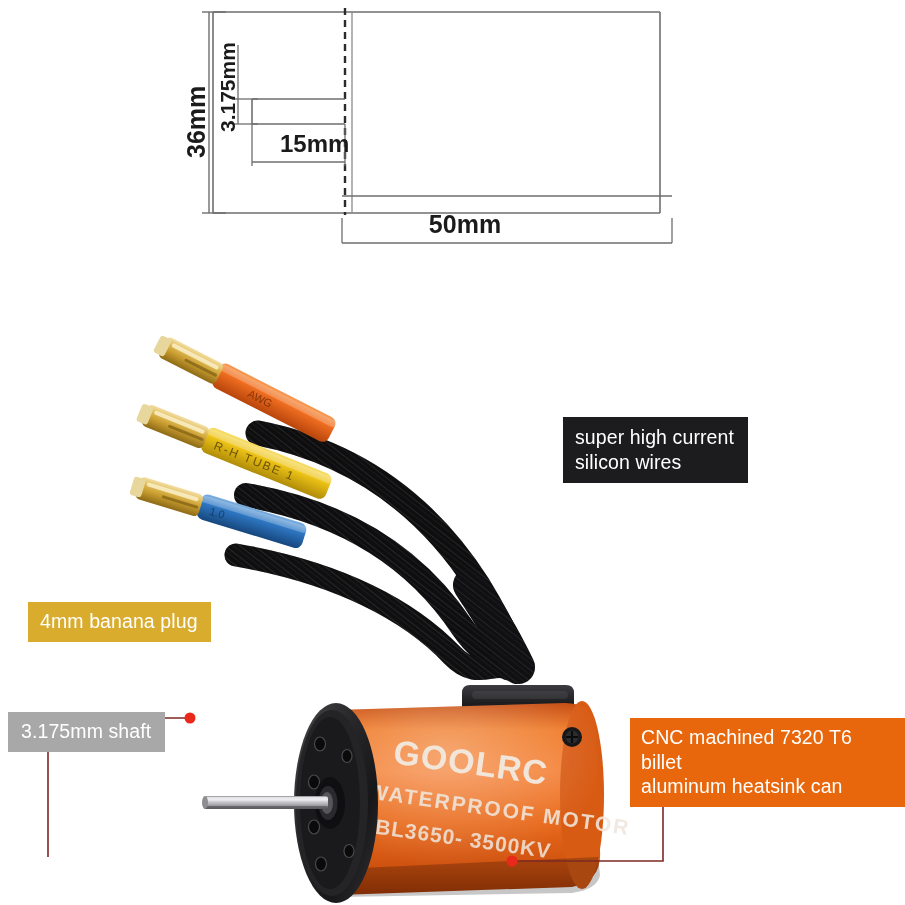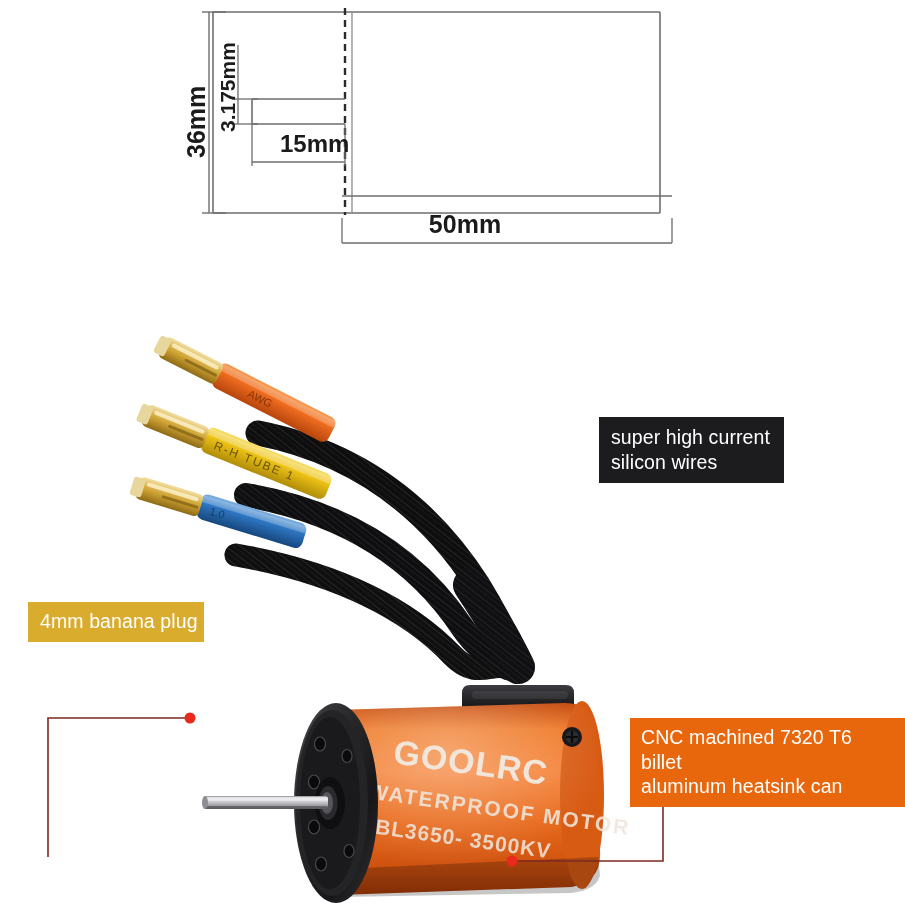--- a/index.html
+++ b/index.html
@@ -58,27 +58,26 @@
     letter-spacing: 0.1px;
     white-space: pre-line;
   }
 
   #callout-wires {
     left: 563px;
     top: 417px;
     padding: 8px 14px 9px 12px;
     background: #1c1c1e;
     font-size: 19.5px;
-    margin-left: 36px;
   }
 
   #callout-plug {
     left: 28px;
     top: 602px;
-    padding: 7px 6px 8px 12px;
+    padding: 7px 13px 8px 12px;
     background: #d9ac2e;
     font-size: 19.5px;
   }
 
   #callout-shaft {
     left: 8px;
     top: 712px;
     padding: 7px 14px 8px 13px;
     background: #a8a8a8;
     font-size: 19.5px;
@@ -334,17 +333,18 @@
         <circle cx="572" cy="742" r="5.5"></circle>
       </g>
     </svg>
   </div>
 
   <div class="callout" id="callout-wires">super high current
 silicon wires</div>
 
   <div class="callout" id="callout-plug">4mm banana plug</div>
 
+  <div class="callout" id="callout-shaft">3.175mm shaft</div>
 
   <div class="callout" id="callout-cnc">CNC machined 7320 T6 billet
 aluminum heatsink can</div>
 
 </div>
 
 </body></html>

